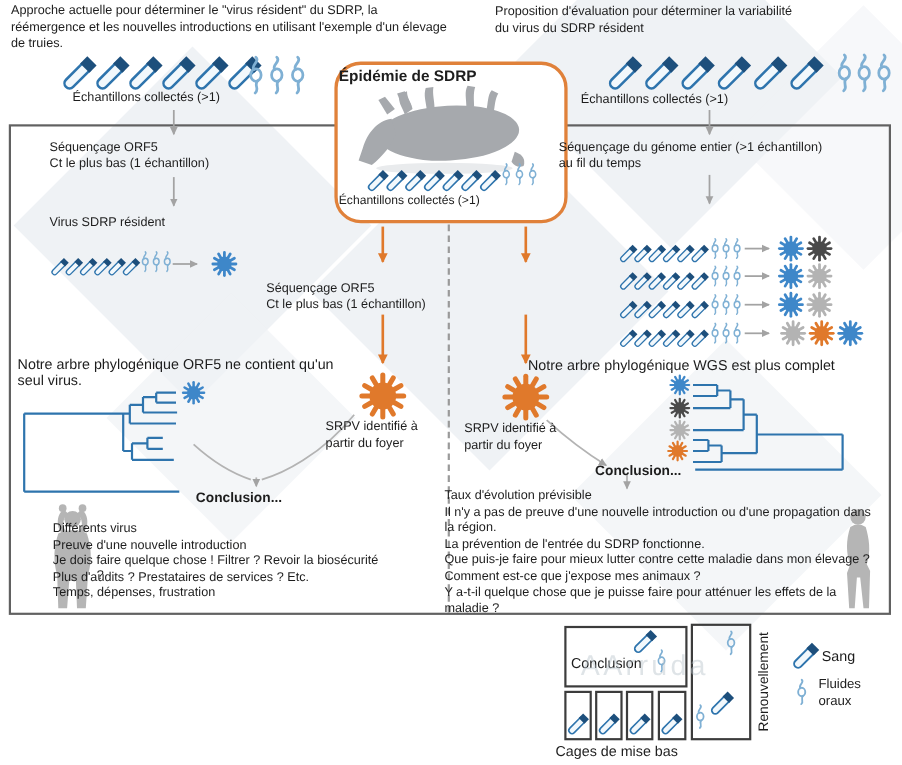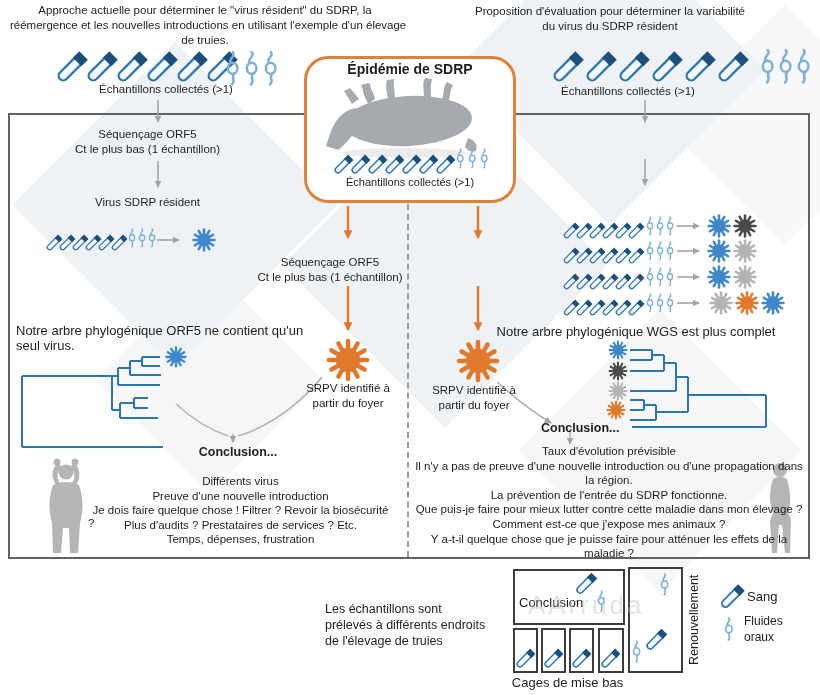--- a/index.html
+++ b/index.html
@@ -1,21 +1,21 @@
 <!DOCTYPE html>
 <html><head>
 <meta charset="utf-8">
 <style>
   *{box-sizing:border-box;margin:0;padding:0}
   html,body{background:#fff}
   #canvas{position:relative;width:820px;height:695px;background:#ffffff;
           font-family:"Liberation Sans",sans-serif;color:#1d1d1d;overflow:hidden}
   .abs{position:absolute}
   .t{font-size:11.5px;line-height:14.6px}
-  .ctr{text-align:center}
+  .ctr{}
   .pre{white-space:pre}
   .b{font-weight:bold}
   .hdr{font-size:11.5px;line-height:15px}
   .th{font-size:13px;line-height:15px}
   .bt{font-size:12.5px;line-height:16px}
   .wm{position:absolute;background:#eff2f5;transform:rotate(45deg)}
   .mainbox{border:2px solid #616161}
   .epibox{border:3px solid #e0813a;border-radius:24px;background:#fff}
   .divider{width:0;border-left:2px dashed #9a9a9a}
   .barnbox{border:2px solid #3c3c3c;background:transparent}
@@ -297,20 +297,22 @@
   <div class="abs hdr ctr pre" style="left:450px;top:4px;width:320px">Proposition d'évaluation pour déterminer la variabilité
 du virus du SDRP résident</div>
   <div class="abs ctr" style="left:308px;top:176px;width:204px;font-size:11px">Échantillons collectés (&gt;1)</div>
 
   <div class="abs t ctr" style="left:66px;top:82px;width:200px">Échantillons collectés (&gt;1)</div>
   <div class="abs t ctr pre" style="left:45px;top:127px;width:205px">Séquençage ORF5
 Ct le plus bas (1 échantillon)</div>
   <div class="abs t ctr" style="left:45px;top:195px;width:205px">Virus SDRP résident</div>
 
   <div class="abs t ctr" style="left:528px;top:84px;width:200px">Échantillons collectés (&gt;1)</div>
+  <div class="abs t ctr pre" style="left:508px;top:127px;width:280px">Séquençage du génome entier (&gt;1 échantillon)
+au fil du temps</div>
 
   <div class="abs t ctr pre" style="left:242px;top:255px;width:176px">Séquençage ORF5
 Ct le plus bas (1 échantillon)</div>
   <div class="abs t ctr pre" style="left:296px;top:381px;width:104px">SRPV identifié à
 partir du foyer</div>
   <div class="abs t ctr pre" style="left:422px;top:383px;width:104px">SRPV identifié à
 partir du foyer</div>
 
   <div class="abs th pre" style="left:16px;top:323px;width:390px">Notre arbre phylogénique ORF5 ne contient qu'un
 seul virus.</div>
@@ -327,23 +329,20 @@
   <div class="abs b" style="left:541px;top:421px;width:100px;font-size:12.5px">Conclusion...</div>
   <div class="abs t ctr pre" style="left:404px;top:444px;width:410px">Taux d'évolution prévisible
 Il n'y a pas de preuve d'une nouvelle introduction ou d'une propagation dans
 la région.
 La prévention de l'entrée du SDRP fonctionne.
 Que puis-je faire pour mieux lutter contre cette maladie dans mon élevage ?
 Comment est-ce que j'expose mes animaux ?
 Y a-t-il quelque chose que je puisse faire pour atténuer les effets de la
 maladie ?</div>
 
-  <div class="abs bt pre" style="left:325px;top:601px;width:180px">Les échantillons sont
-prélevés à différents endroits
-de l'élevage de truies</div>
   <div class="abs" style="left:519px;top:595px;font-size:13px">Conclusion</div>
   <div class="abs ctr" style="left:505px;top:675px;width:125px;font-size:13px">Cages de mise bas</div>
   <div class="abs vert" style="left:685px;top:567px;width:18px;height:106px;font-size:12.5px">Renouvellement</div>
   <div class="abs" style="left:747px;top:589px;font-size:13px">Sang</div>
   <div class="abs pre" style="left:744px;top:613px;font-size:12px;line-height:16px">Fluides
 oraux</div>
 
   <div class="abs wmtext" style="left:528px;top:590px">AArruda</div>
 </div>
 

